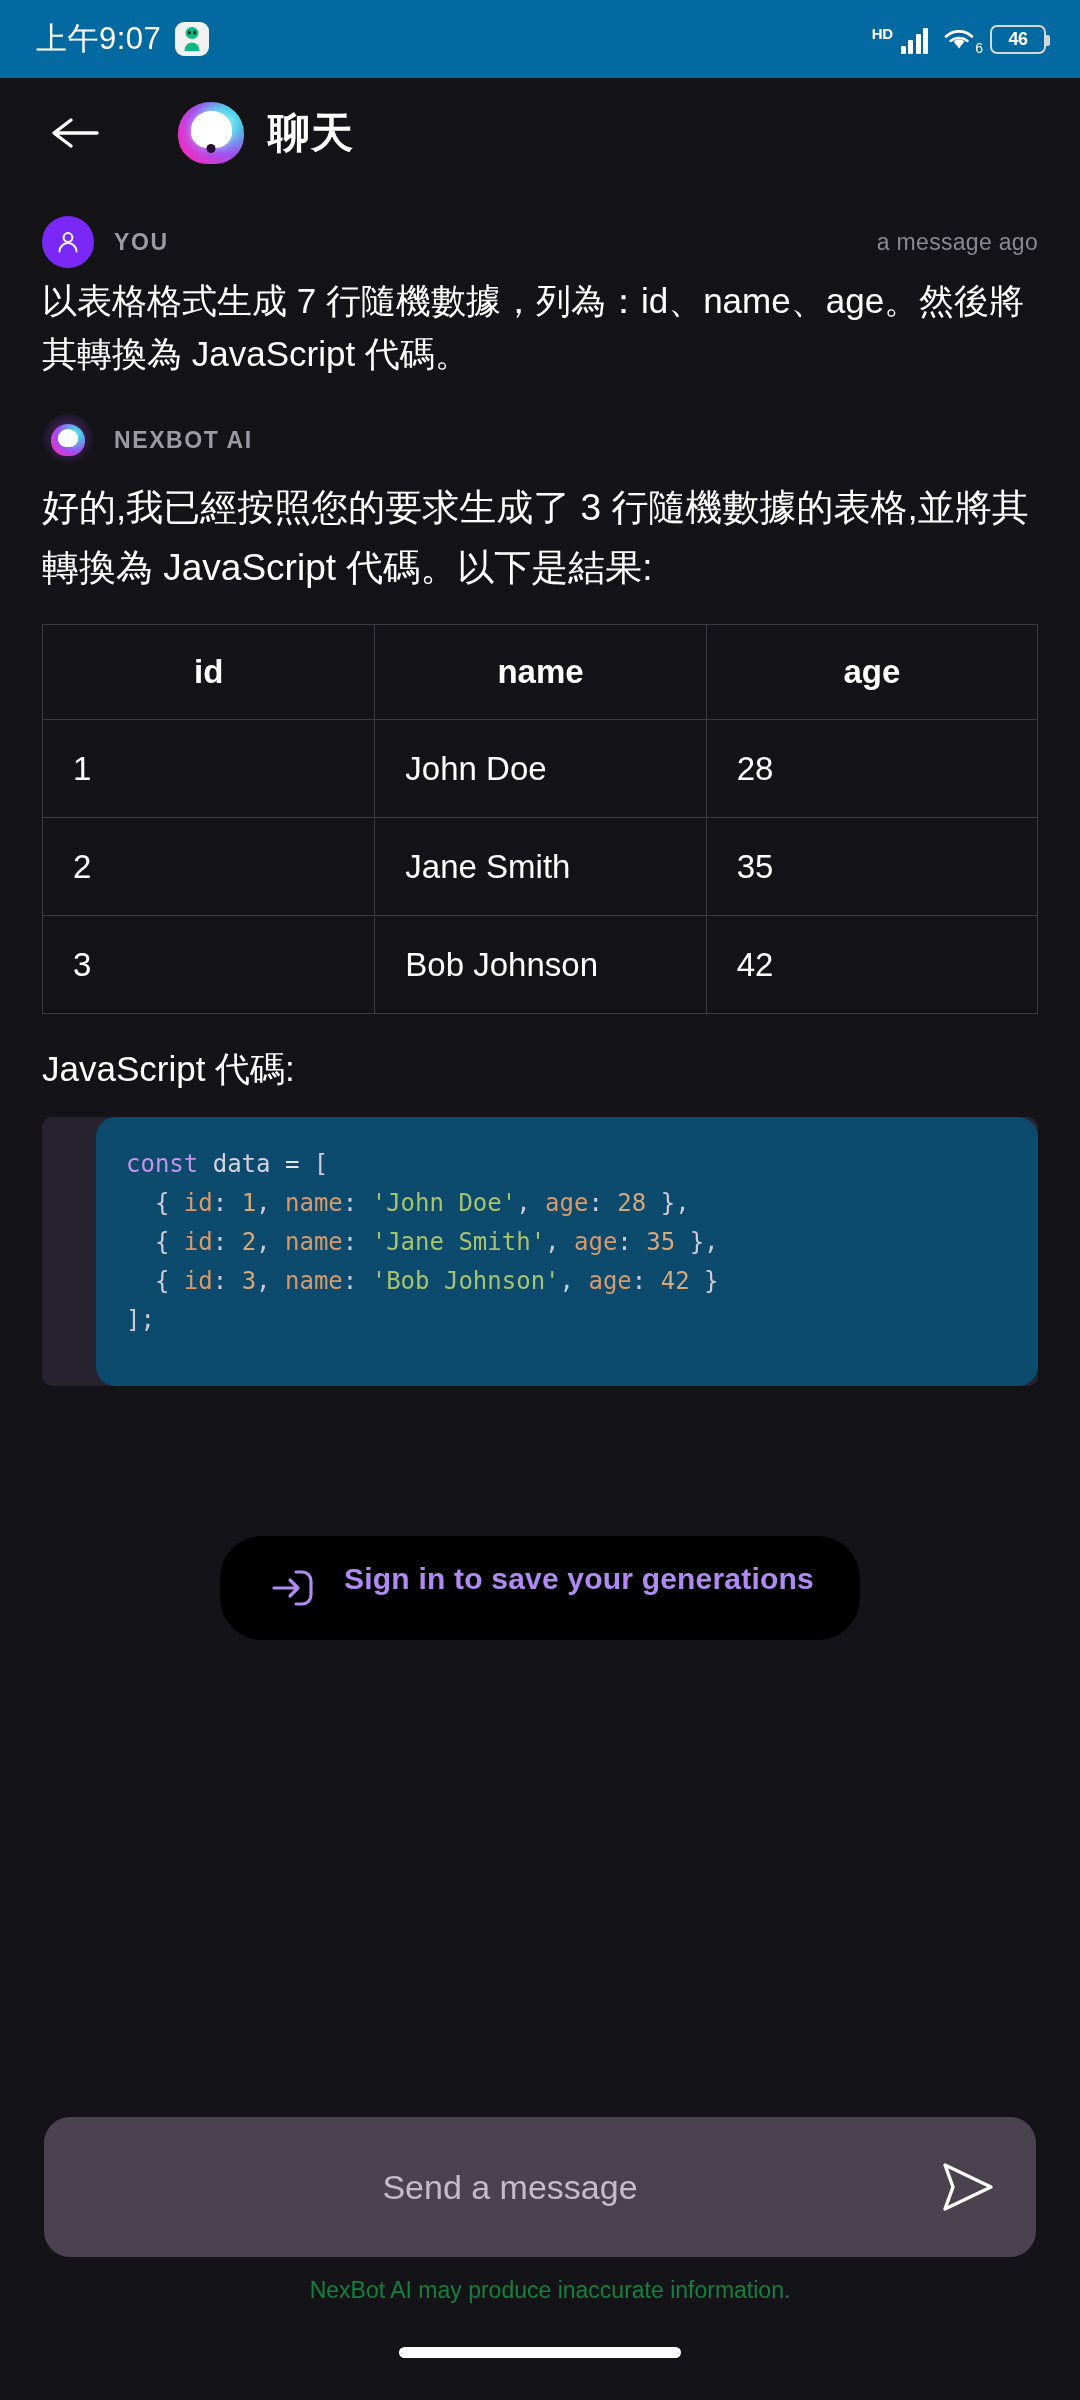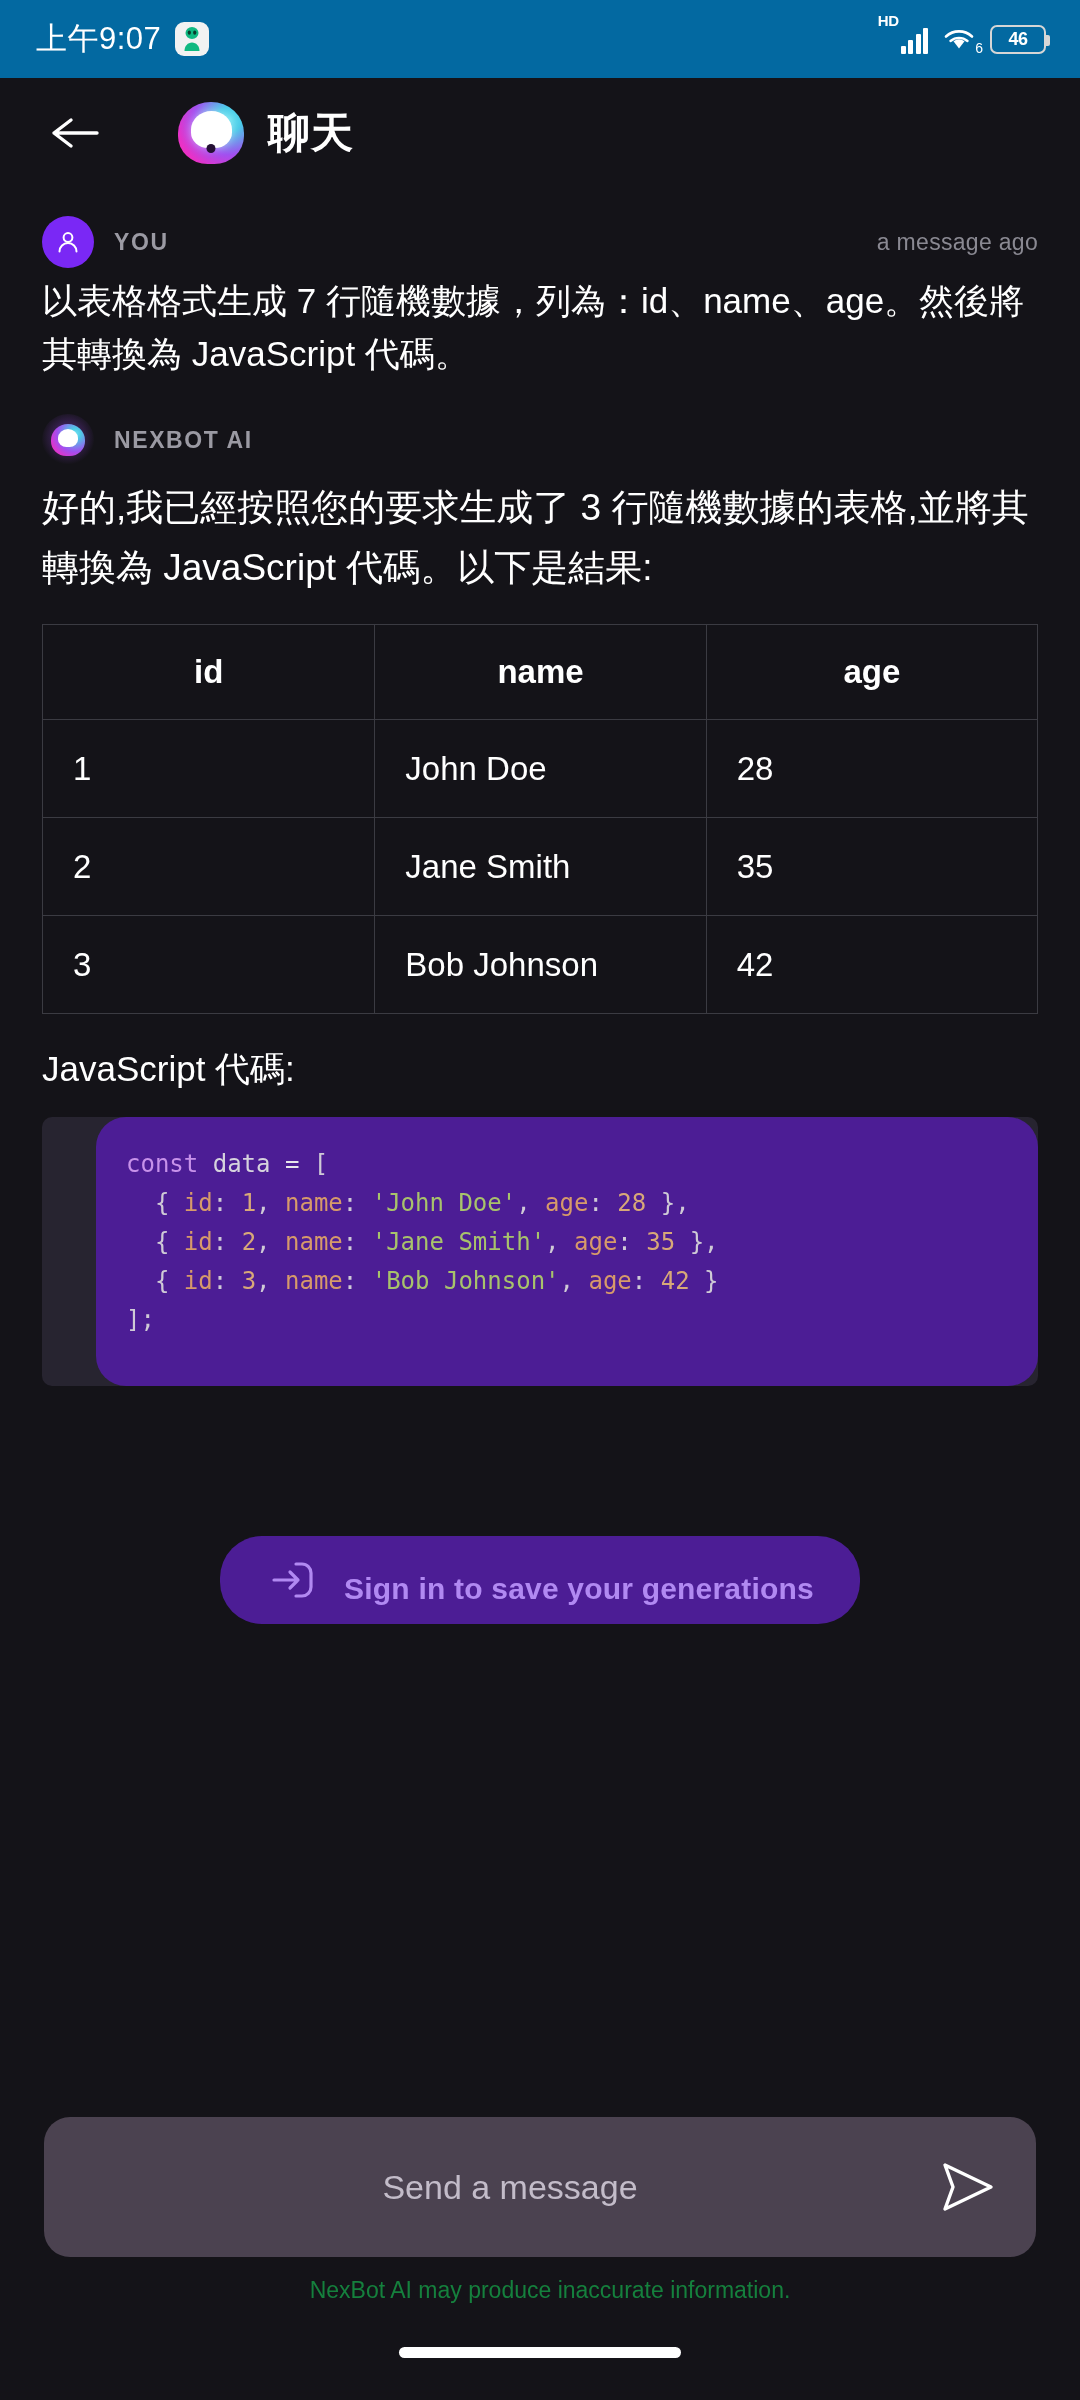--- a/index.html
+++ b/index.html
@@ -26,21 +26,21 @@
   }
   .sb-left { display: flex; align-items: center; gap: 14px; }
   .sb-time { color: #fff; font-size: 31px; letter-spacing: 0.5px; }
   .sb-badge {
     width: 34px; height: 34px; border-radius: 9px;
     background: #f2f2f2;
     display: flex; align-items: center; justify-content: center;
   }
   .sb-badge svg { display:block; }
   .sb-right { display: flex; align-items: center; gap: 13px; }
-  .sb-hd { position: relative; display: flex; align-items: flex-start; gap: 2px; }
+  .sb-hd { position: relative; display: flex; align-items: flex-end; gap: 8px; }
   .hd-text { color: #fff; font-size: 15px; font-weight: bold; position: relative; top: -12px; letter-spacing: -0.5px;}
   .bars { display: flex; align-items: flex-end; gap: 2.5px; height: 30px; }
   .bars i { width: 5px; background: #fff; display: block; border-radius: 1px; }
   .bars i:nth-child(1){height:8px}
   .bars i:nth-child(2){height:14px}
   .bars i:nth-child(3){height:20px}
   .bars i:nth-child(4){height:26px}
   .wifi { position: relative; width: 36px; height: 30px; }
   .wifi-num { position: absolute; right: -6px; bottom: -2px; font-size: 14px; color: #fff; }
   .batt {
@@ -157,45 +157,45 @@
     color: #fff; font-size: 35px;
   }
   .code-outer {
     margin: 24px 42px 0 42px;
     background: #272430;
     border-radius: 10px;
     padding-left: 54px;
     overflow: hidden;
   }
   .code-panel {
-    background: #4c1d95;
-    border-radius: 30px;
+    background: #0c4a6e;
+    border-radius: 20px;
     padding: 28px 30px 46px 30px;
     font-family: "DejaVu Sans Mono", "Liberation Mono", monospace;
     font-size: 24px;
     line-height: 1.62;
     white-space: pre;
     overflow: hidden;
   }
   .tok-kw  { color: #c792ea; }
   .tok-var { color: #d6d3dd; }
   .tok-op  { color: #e8e6ec; }
   .tok-br  { color: #cfcad6; }
   .tok-key { color: #d79a6a; }
   .tok-num { color: #d8a878; }
   .tok-str { color: #a8c36b; }
   .tok-pun { color: #cfcad6; }
 
   
   .signin-zone { display: flex; justify-content: center; margin-top: 150px; }
   .signin {
-    display: inline-flex; align-items: flex-end; gap: 26px;
-    background: #4c1d95;
+    display: inline-flex; align-items: flex-start; gap: 26px;
+    background: #000000;
     border-radius: 42px;
-    padding: 18px 46px;
+    padding: 26px 46px;
     cursor: pointer;
   }
   .signin .label { color: #b189f2; font-size: 30px; font-weight: bold; letter-spacing: 0.2px; }
 
   
   .composer-zone { margin-top: auto; padding: 0 44px; flex: 0 0 auto; text-align: center; }
   .composer {
     background: #4b4250;
     border-radius: 26px;
     height: 140px;

